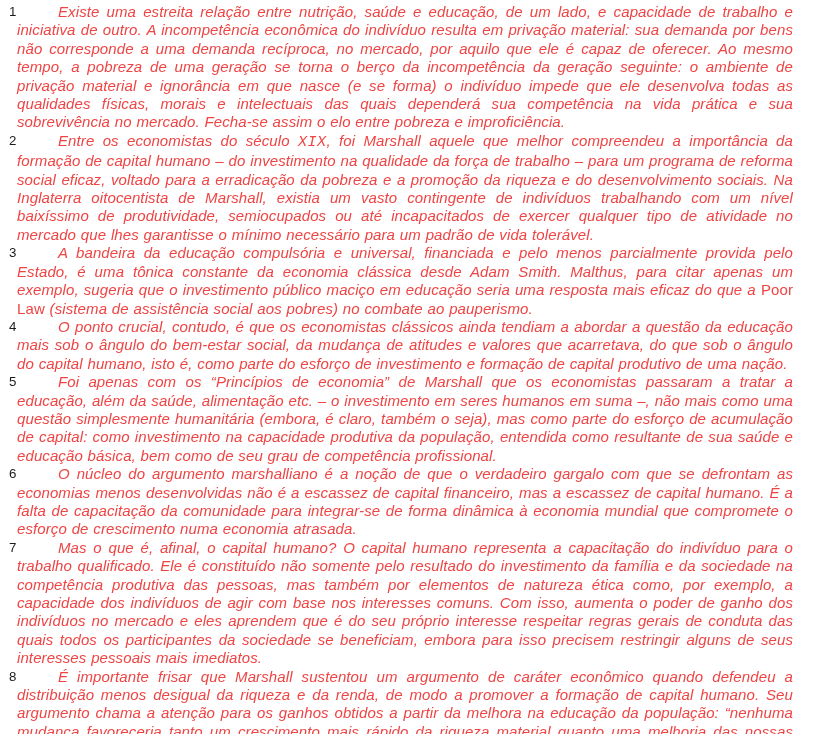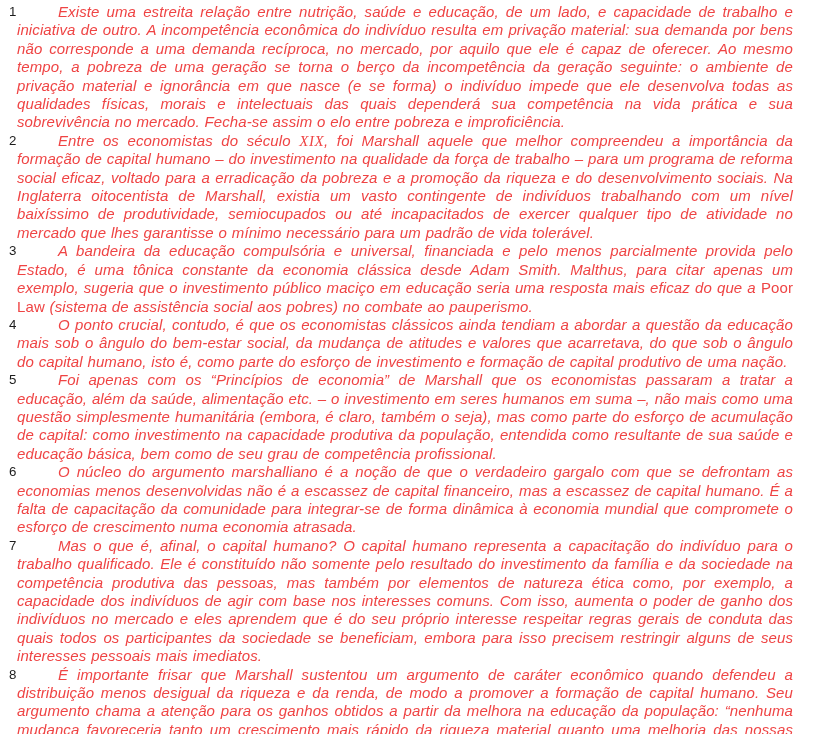--- a/index.html
+++ b/index.html
@@ -38,21 +38,21 @@
     font-size: 15px;
     line-height: 18.4px;
     font-style: italic;
     letter-spacing: 0.1px;
     word-spacing: 0.5px;
     color: #ef4444;
   }
   .seg-italic { font-style: italic; }
   .seg-upright { font-style: normal; }
   .seg-mono {
-    font-family: Liberation Serif, serif;
+    font-family: Liberation Mono, monospace;
     font-style: italic;
     letter-spacing: 0.5px;
   }
 </style>
 </head>
 <body>
 
 <main class="page">
   <div id="document-body">
       <div class="para">

